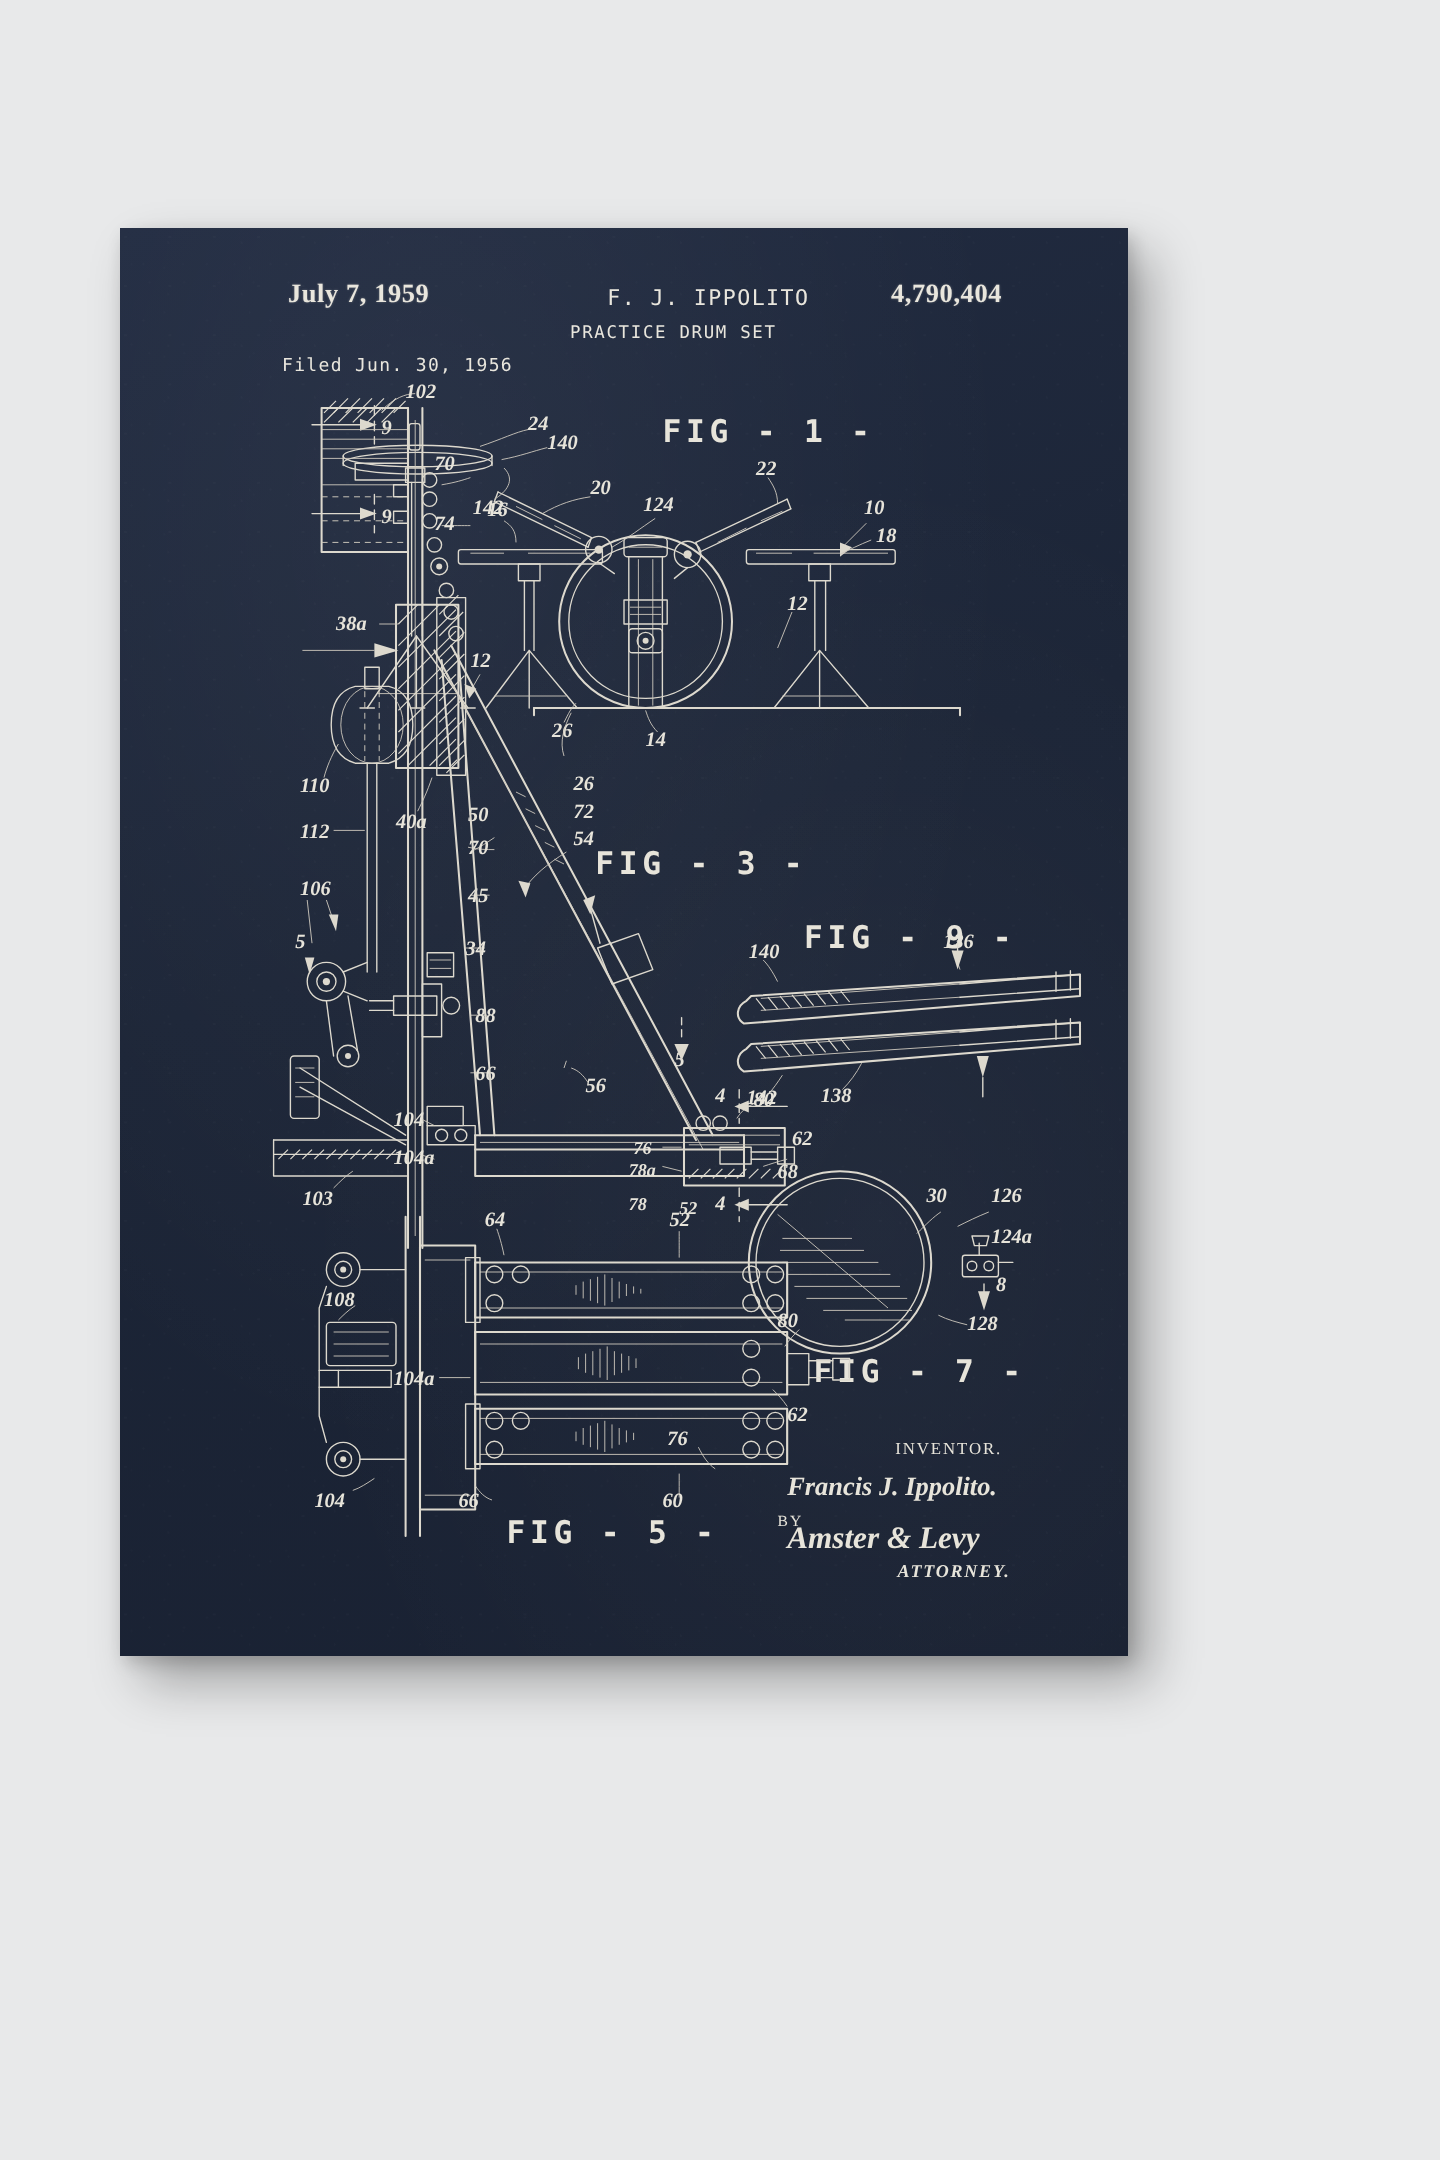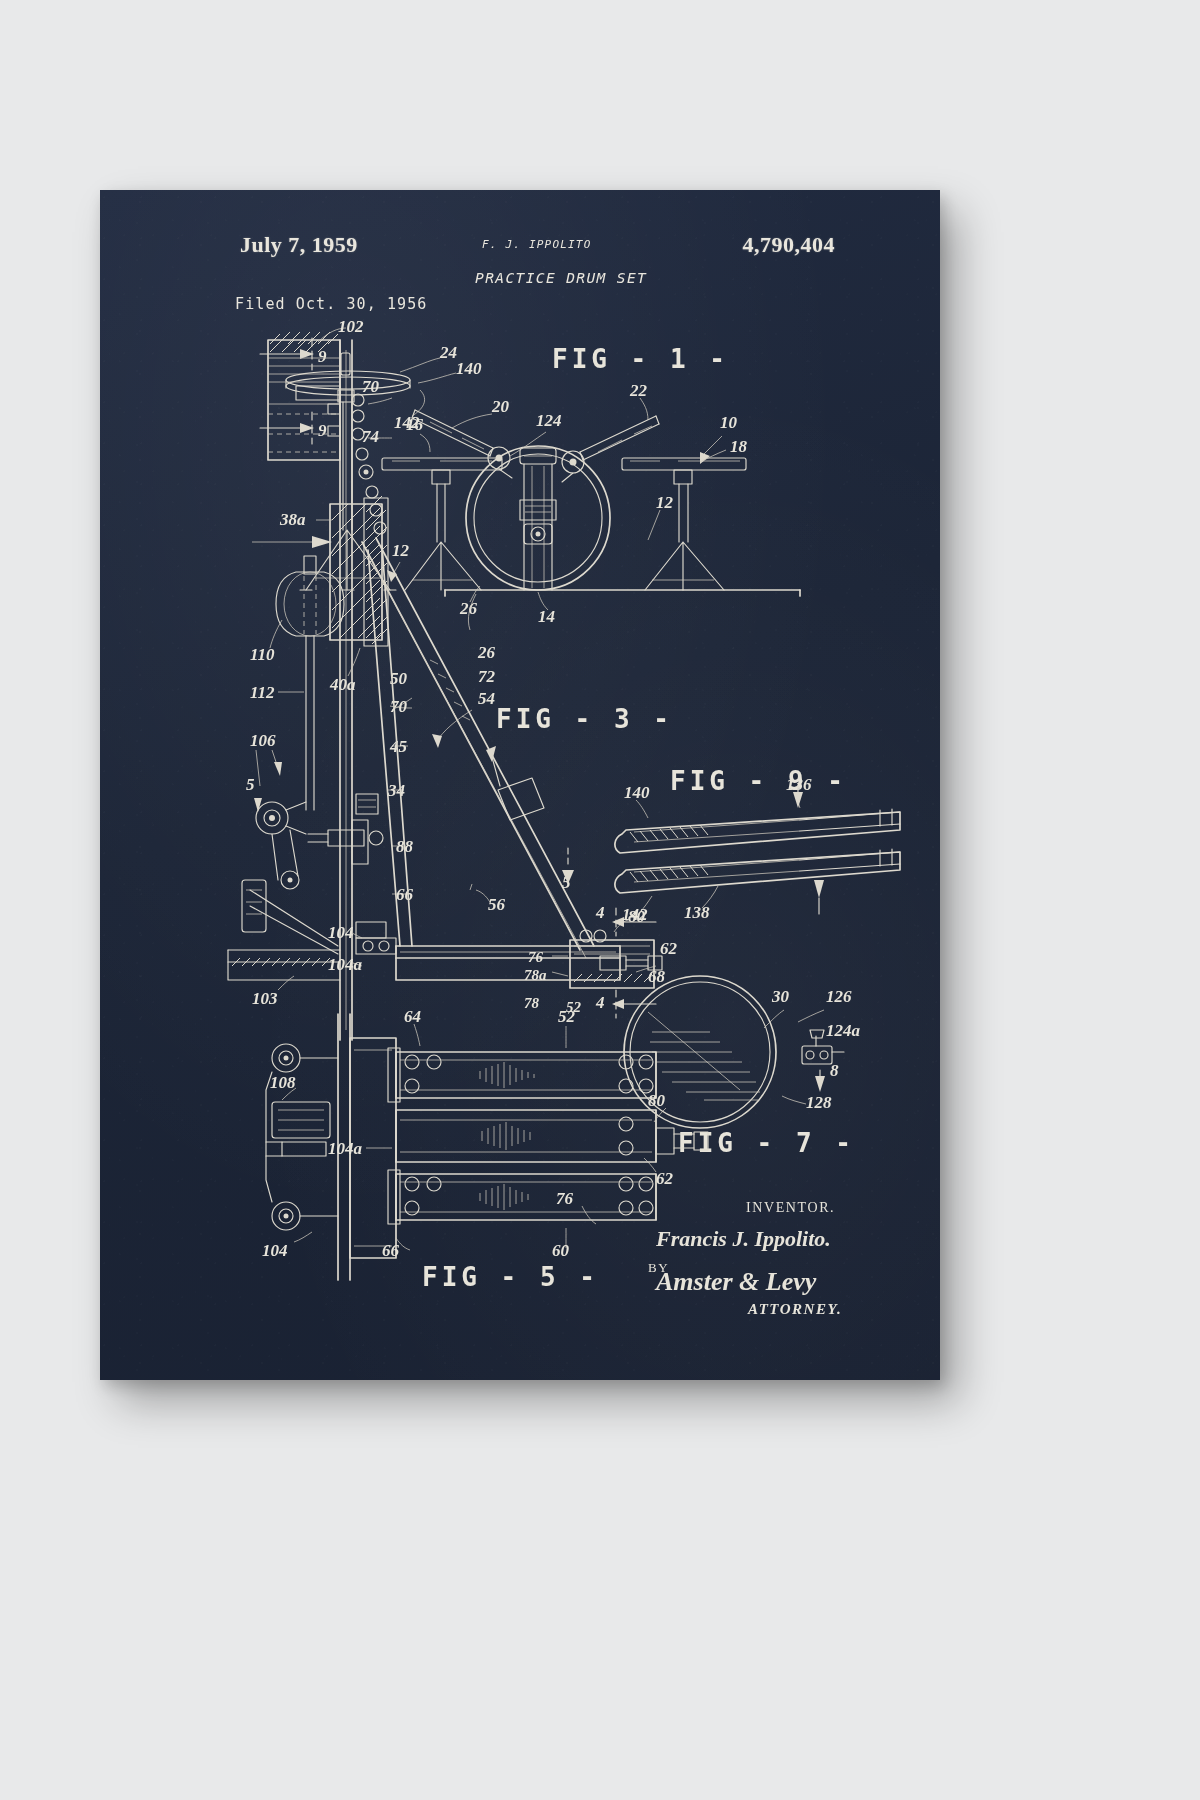--- a/index.html
+++ b/index.html
@@ -45,28 +45,28 @@
     pointer-events:none;
   }
   .hdr{position:absolute;color:#e9e6dd;}
   #date-line{
     left:140px;top:42px;
     font-family:"Liberation Serif",serif;
     font-weight:bold;font-size:22px;letter-spacing:.5px;
     text-shadow:0 0 2px rgba(233,230,221,.35);
   }
   #inventor-line{
-    left:382px;top:48px;
+    left:406px;top:48px;
     font-family:"DejaVu Sans Mono",monospace;
-    font-size:11px;letter-spacing:1.2px;font-style:italic;
+    font-size:18px;letter-spacing:1.2px;
   }
   #title-line{
     left:375px;top:80px;
     font-family:"DejaVu Sans Mono",monospace;
-    font-size:14.5px;letter-spacing:1.4px;font-style:italic;
+    font-size:14.5px;letter-spacing:1.4px;
   }
   #patno-line{
     right:105px;top:42px;
     font-family:"Liberation Serif",serif;
     font-weight:bold;font-size:22px;letter-spacing:.5px;
     text-shadow:0 0 2px rgba(233,230,221,.35);
   }
   #filed-line{
     left:135px;top:105px;
     font-family:"DejaVu Sans Mono",monospace;
@@ -113,21 +113,21 @@
 
 <div id="poster-wrap">
   <div id="poster-shadow"></div>
   <div id="poster">
     <div id="grain"></div>
 
     <div class="hdr" id="date-line">July 7, 1959</div>
     <div class="hdr" id="inventor-line">F. J. IPPOLITO</div>
     <div class="hdr" id="title-line">PRACTICE DRUM SET</div>
     <div class="hdr" id="patno-line">4,790,404</div>
-    <div class="hdr" id="filed-line">Filed Oct. 30, 1956</div>
+    <div class="hdr" id="filed-line">Filed Jun. 30, 1956</div>
 
     <svg id="drawing" viewBox="0 0 840 1190">
 
       <g>
 
         <line class="ln2" x1="345" y1="400" x2="700" y2="400"></line>
         <line class="ln2" x1="345" y1="400" x2="345" y2="406"></line>
         <line class="ln2" x1="700" y1="400" x2="700" y2="406"></line>
 
         <g>

